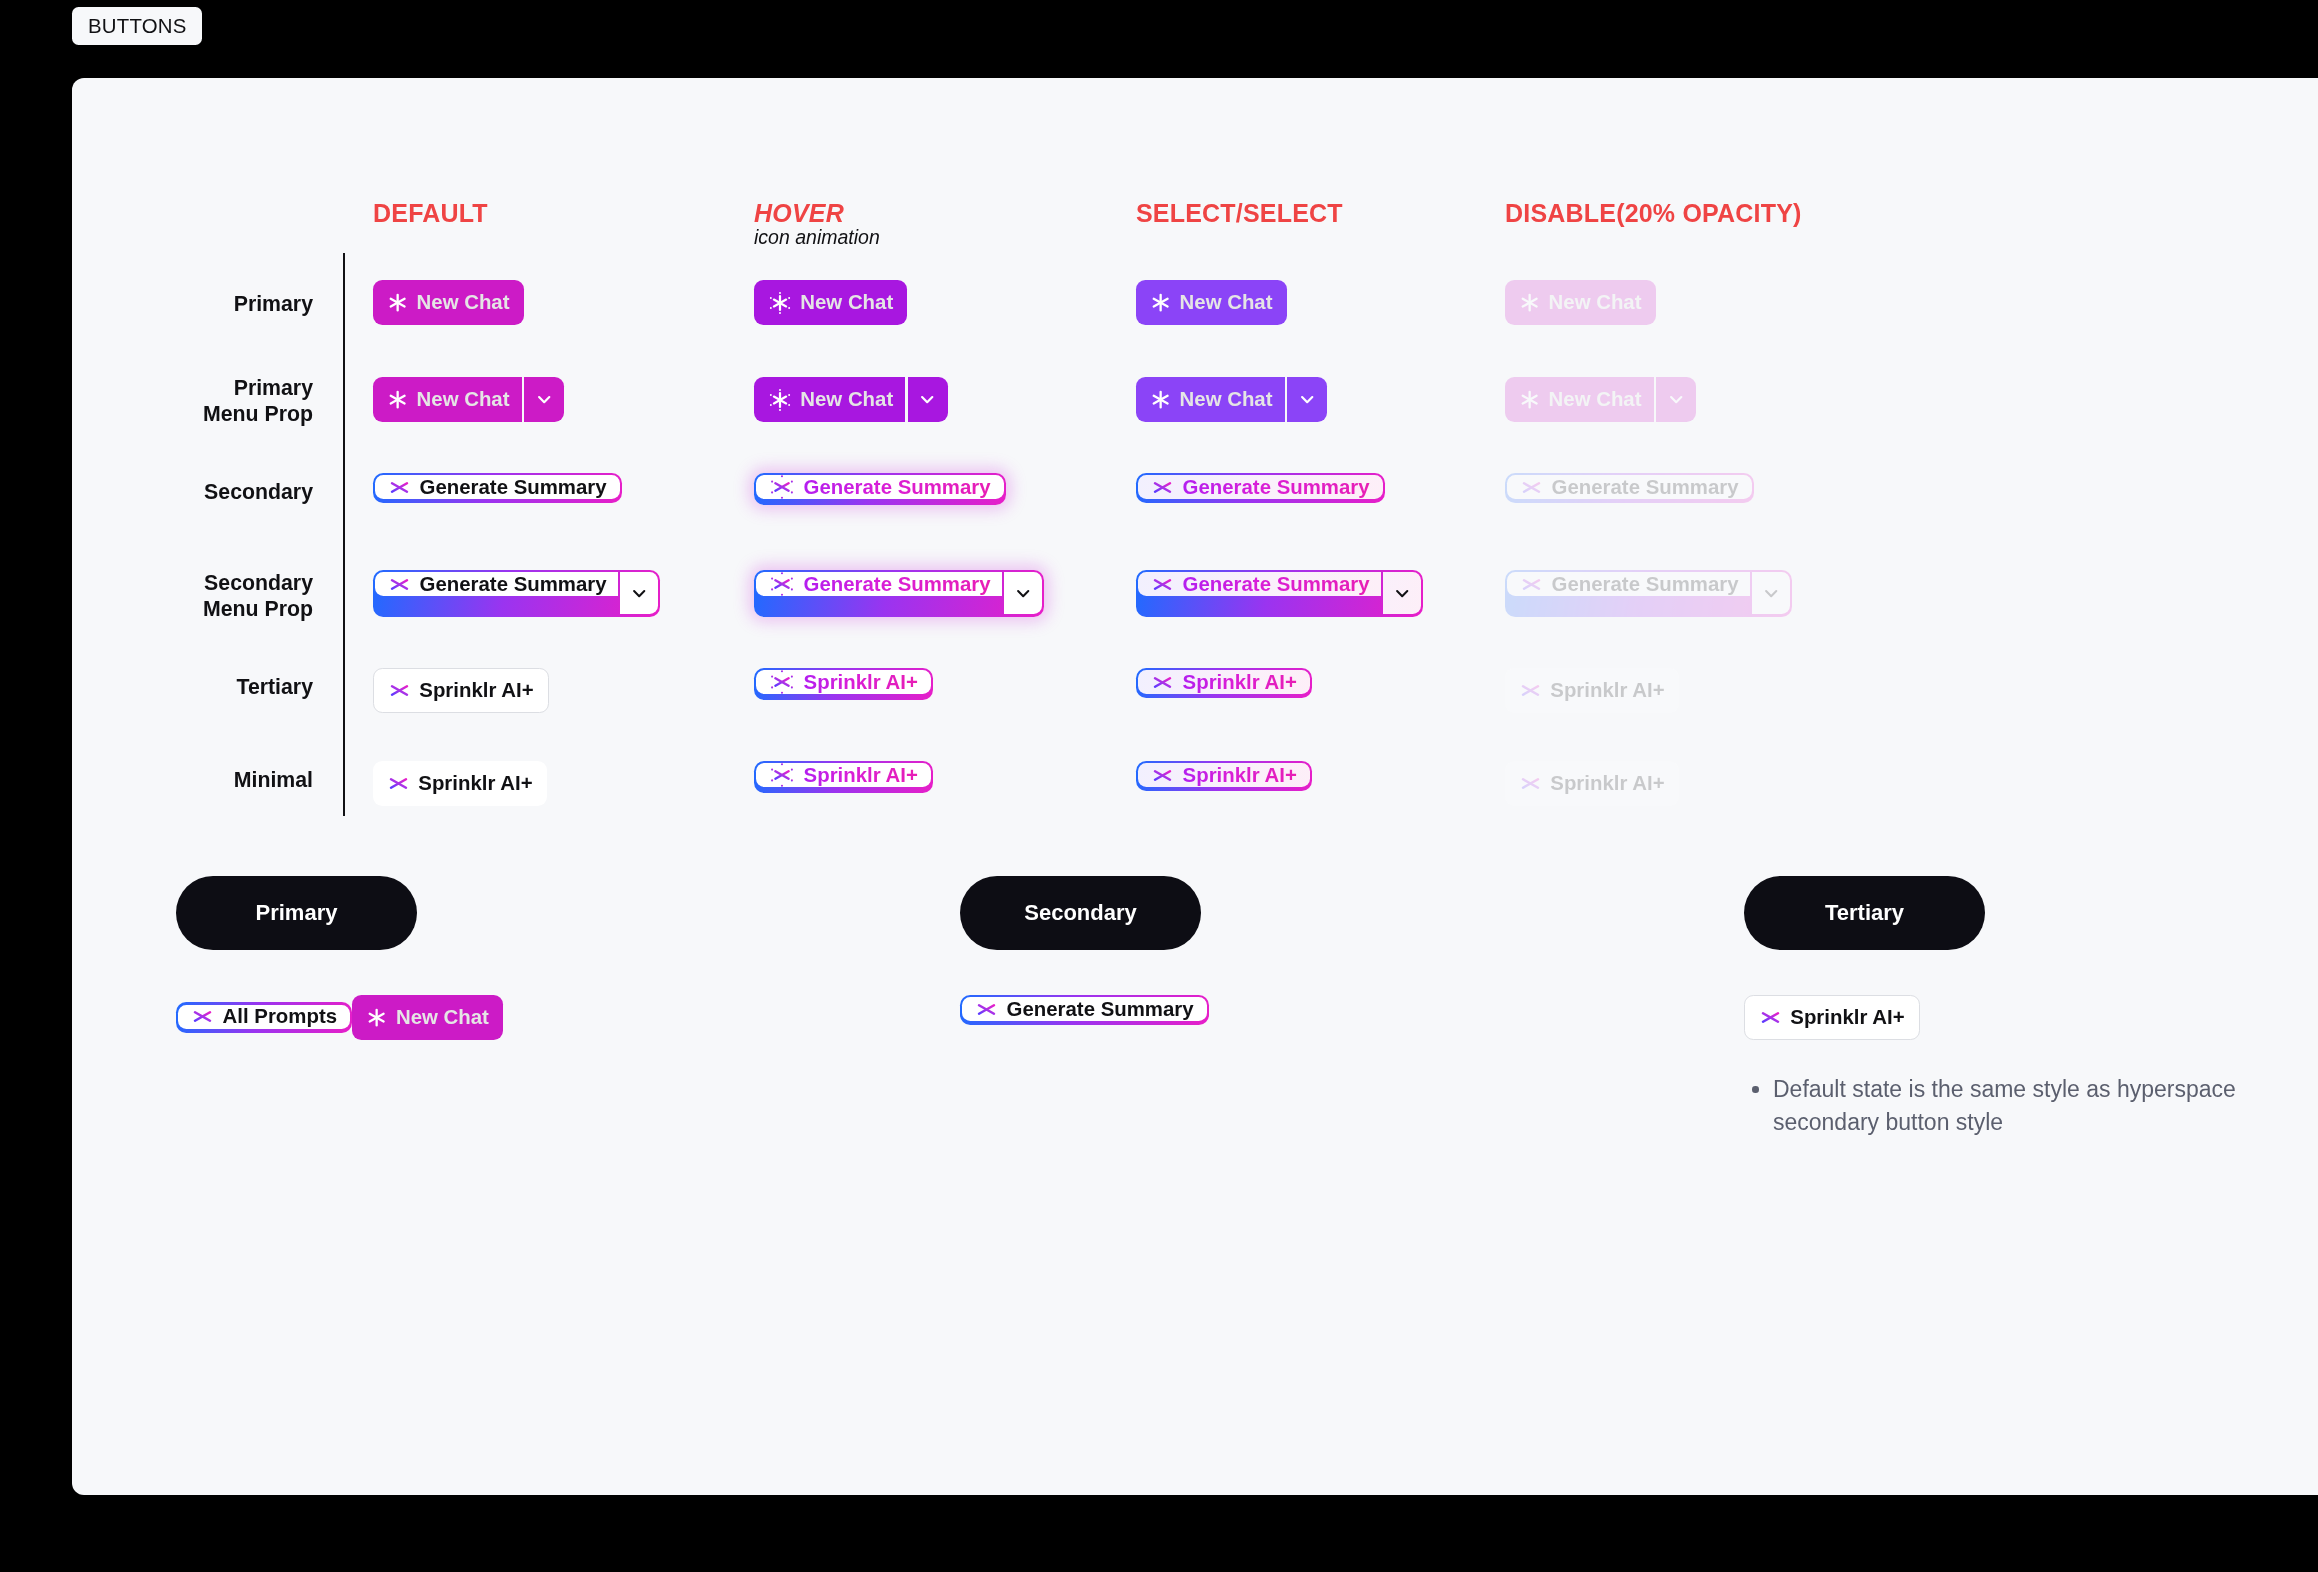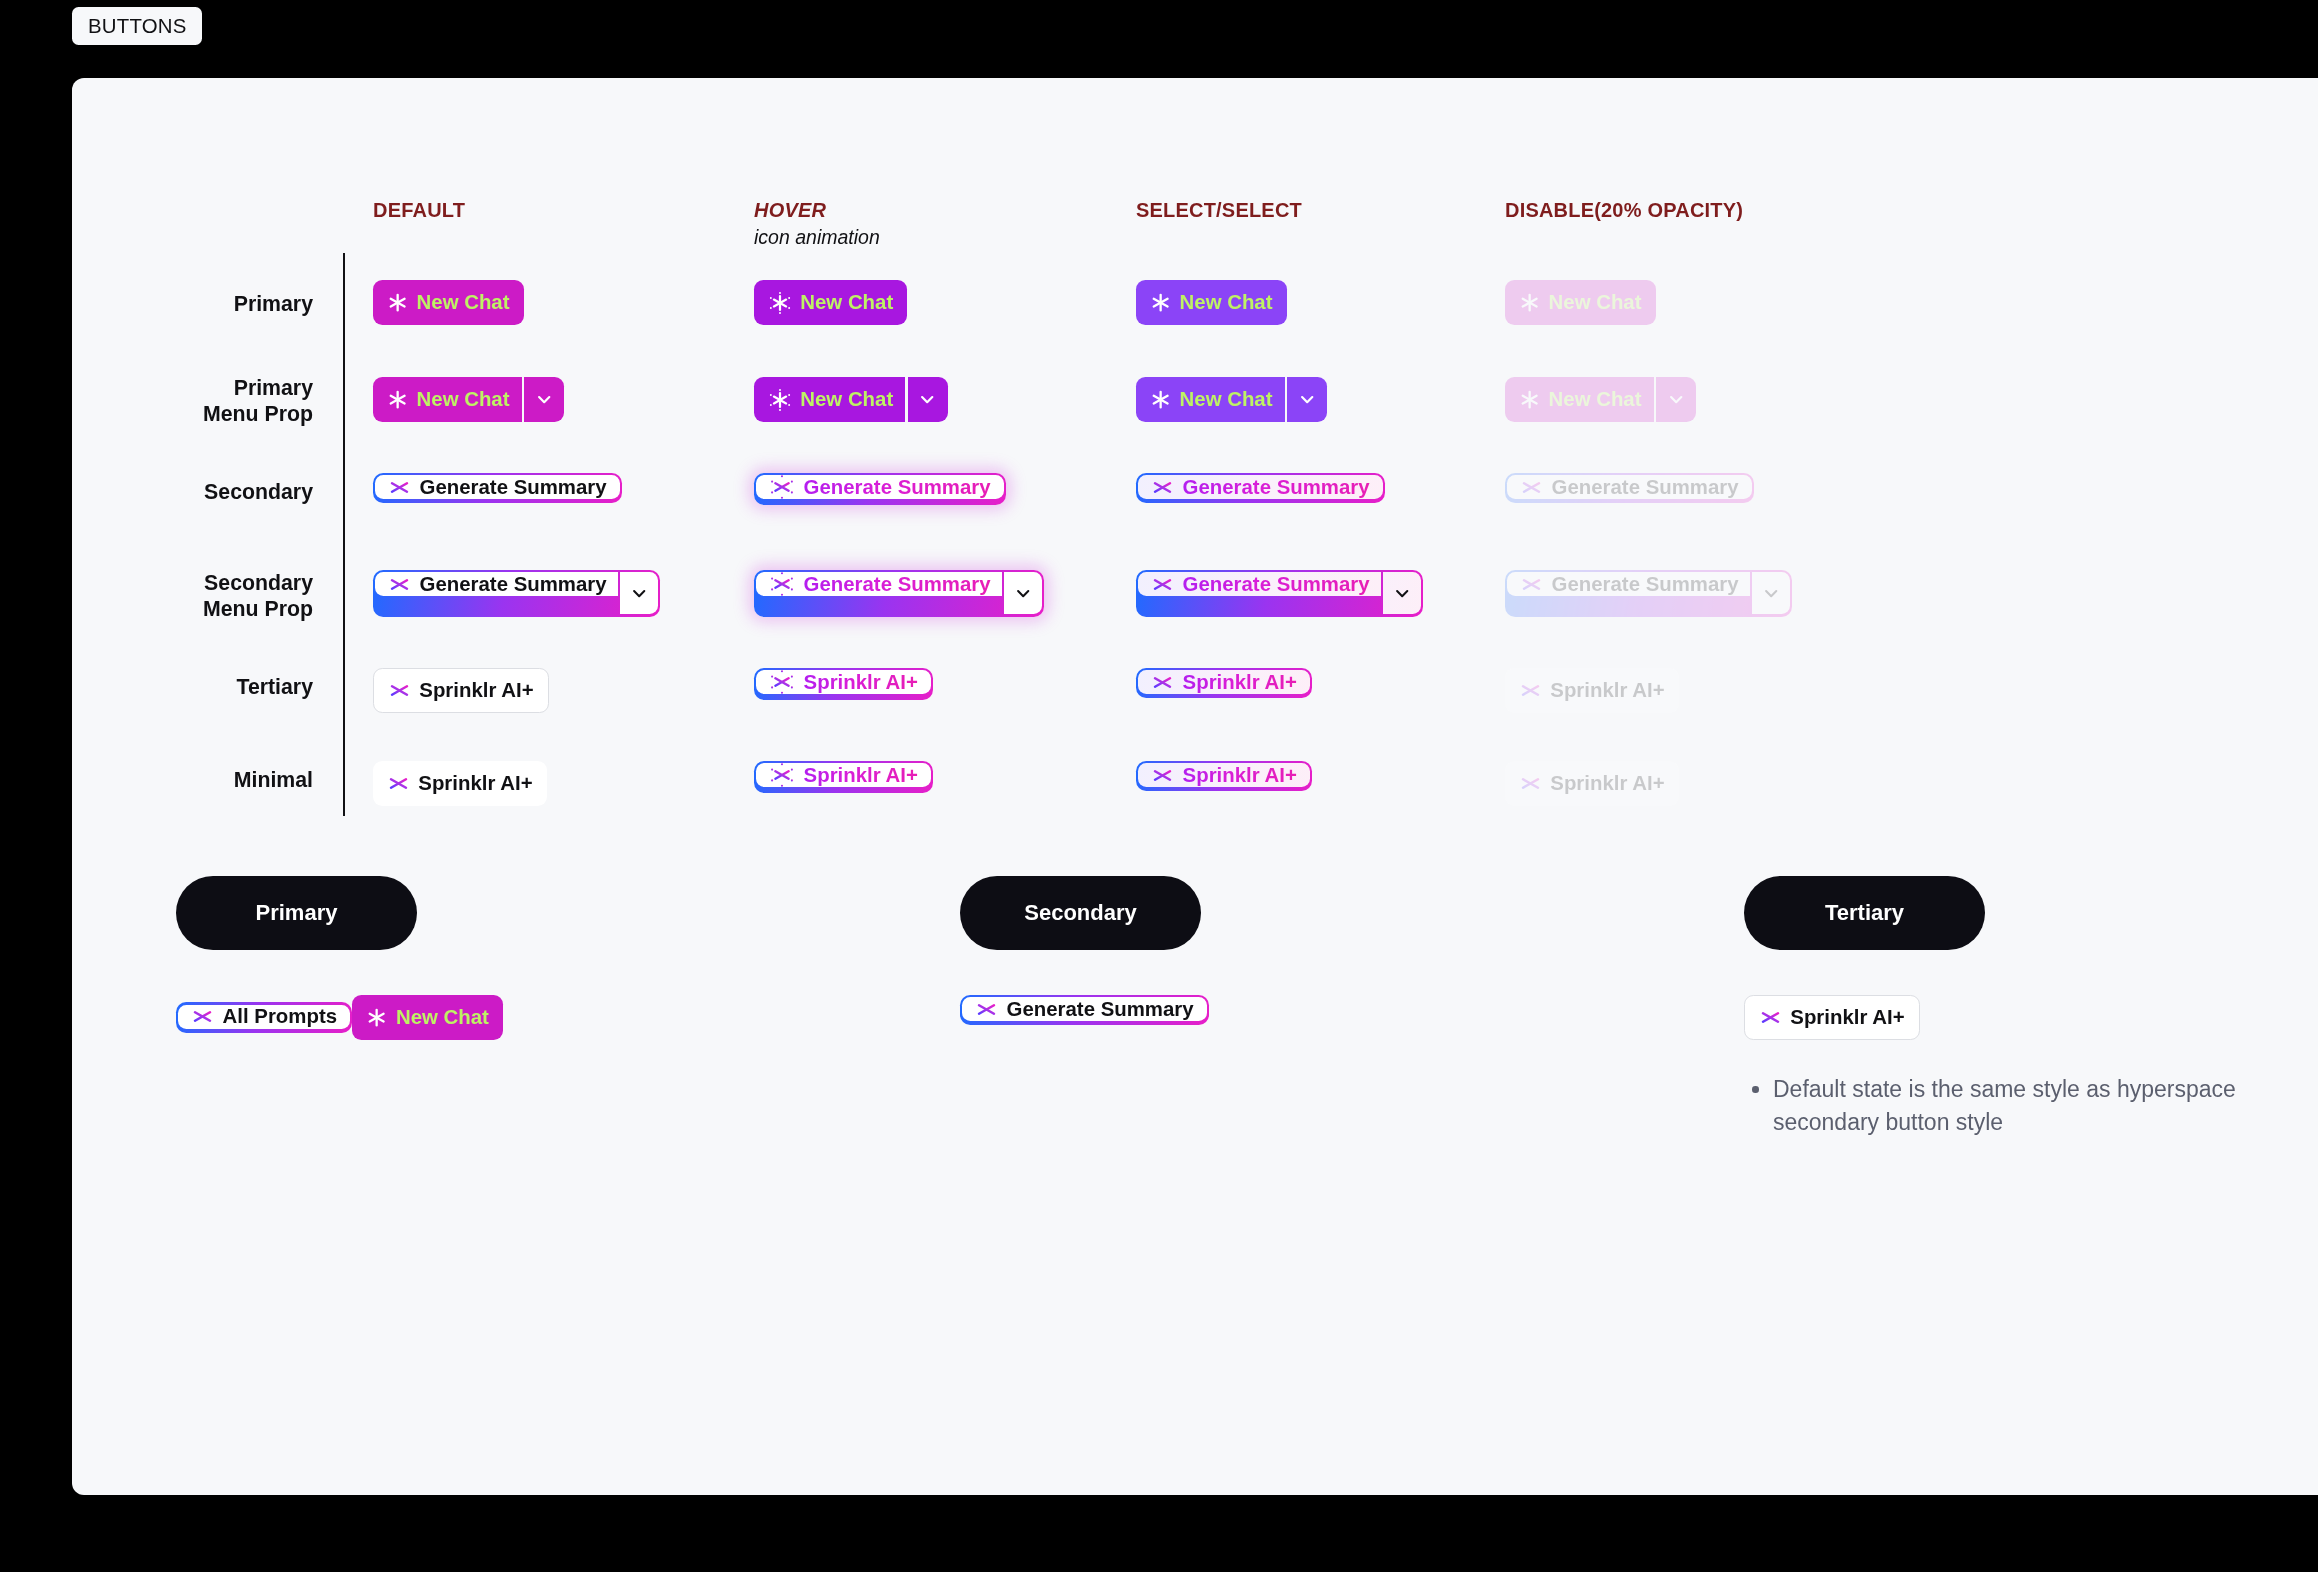--- a/index.html
+++ b/index.html
@@ -35,23 +35,23 @@
     height: 1417px;
     background: #f7f8fa;
     border-radius: 12px;
   }
 
   
   .matrix { position: absolute; left: 0; top: 0; width: 100%; }
 
   .col-head {
     position: absolute;
-    font-size: 20px;
+    font-size: 25px;
     font-weight: 700;
-    color: #7f1d1d;
+    color: #ef4444;
     letter-spacing: 0.2px;
     white-space: nowrap;
   }
   .col-sub {
     position: absolute;
     font-size: 19.5px;
     font-style: italic;
     color: #111114;
     white-space: nowrap;
   }
@@ -92,21 +92,21 @@
     line-height: 1;
     white-space: nowrap;
     padding: 0 14px;
     height: 45px;
     border: 0;
     cursor: pointer;
     font-family: "Liberation Sans", sans-serif;
   }
 
   
-  .btn-primary          { background: #cc1bc6; color: #bef264; text-align: right; }
+  .btn-primary          { background: #cc1bc6; color: #e5e5e5; text-align: right; }
   .btn-primary.is-hover { background: #a817e0; }
   .btn-primary.is-click { background: #8b44f7; }
   .btn-primary.is-disabled { background: #cc1bc6; opacity: .20; cursor: default; }
 
   
   .split { display: inline-flex; align-items: stretch; }
   .split .btn { border-radius: 9.3px 0 0 9.3px; padding-right: 12px; }
   .split .caret {
     display: flex; align-items: center; justify-content: center;
     width: 40px; height: 45px;

